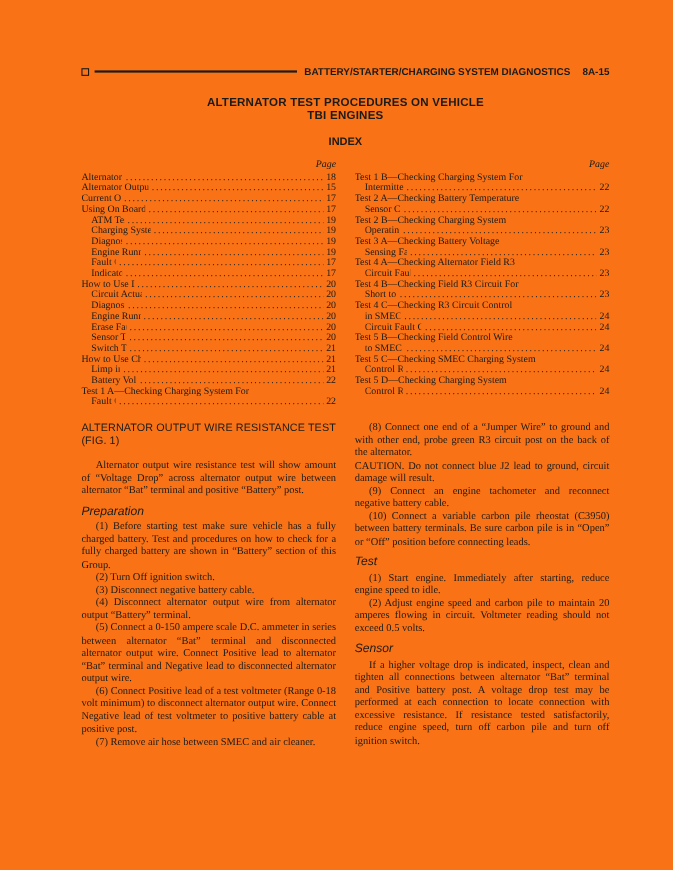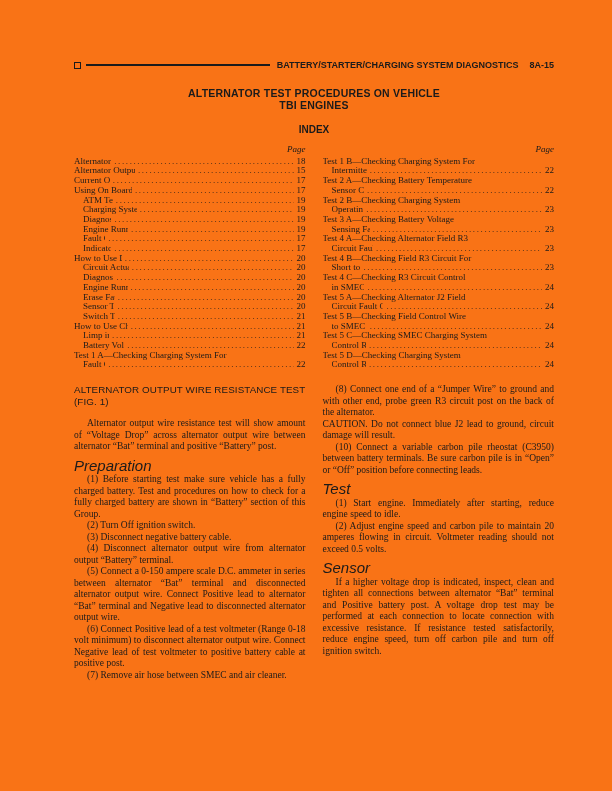--- a/index.html
+++ b/index.html
@@ -57,21 +57,21 @@
   
   .body-columns { margin-top: 14px; font-size: 9.5px; line-height: 11.5px; }
   .block { text-align: justify; }
   .block.heading {
     font-family: "Liberation Sans", sans-serif;
     font-weight: 700; font-size: 9.8px; line-height: 11.5px;
     text-align: left; margin-bottom: 11px; letter-spacing: .1px;
   }
   .block.subheading {
     font-family: "Liberation Sans", sans-serif;
-    font-weight: 700; font-style: italic; font-size: 15px;
+    font-weight: 700; font-style: italic; font-size: 11px;
     margin: 7px 0 3px; text-align: left;
   }
   .block.para { text-indent: 13px; }
   .block.para-flush { text-indent: 0; }
   .bold { font-weight: 400; }
 </style>
 </head>
 <body>
 
 <div class="page">
@@ -344,21 +344,20 @@
         <div class="toc-entry">
           <div class="toc-pre">Test 4 C—Checking R3 Circuit Control</div>
           <div class="toc-line i1">
             <span class="toc-text">in SMEC for Short</span>
             <span class="toc-dots"></span>
             <span class="toc-page">24</span>
           </div>
         </div>
 
         <div class="toc-entry">
-          <div class="toc-pre">Test 5 A—Checking Alternator J2 Field</div>
           <div class="toc-line i1">
             <span class="toc-text">Circuit Fault Codes 41, 41-47, 47</span>
             <span class="toc-dots"></span>
             <span class="toc-page">24</span>
           </div>
         </div>
 
         <div class="toc-entry">
           <div class="toc-pre">Test 5 B—Checking Field Control Wire</div>
           <div class="toc-line i1">
@@ -412,20 +411,21 @@
 
         <div class="block para"><span>(7) Remove air hose between SMEC and air cleaner.</span></div>
 
     </div>
     <div class="column">
 
         <div class="block para"><span>(8) Connect one end of a </span><span class="bold">“Jumper Wire”</span><span> to ground and with other end, probe green R3 circuit post on the back of the alternator.</span></div>
 
         <div class="block para-flush"><span class="bold">CAUTION. Do not connect blue J2 lead to ground, circuit damage will result.</span></div>
 
+        <div class="block para"><span>(9) Connect an engine tachometer and reconnect </span><span class="bold">negative</span><span> battery cable.</span></div>
 
         <div class="block para"><span>(10) Connect a variable carbon pile rheostat (C3950) between battery terminals. </span><span class="bold">Be sure carbon pile is in “Open” or “Off” position before connecting leads.</span></div>
 
         <div class="block subheading"><span class="bold">Test</span></div>
 
         <div class="block para"><span>(1) Start engine. </span><span class="bold">Immediately after starting, reduce engine speed to idle.</span></div>
 
         <div class="block para"><span>(2) Adjust engine speed and carbon pile to maintain 20 amperes flowing in circuit. Voltmeter reading should not exceed 0.5 volts.</span></div>
 
         <div class="block subheading"><span class="bold">Sensor</span></div>

